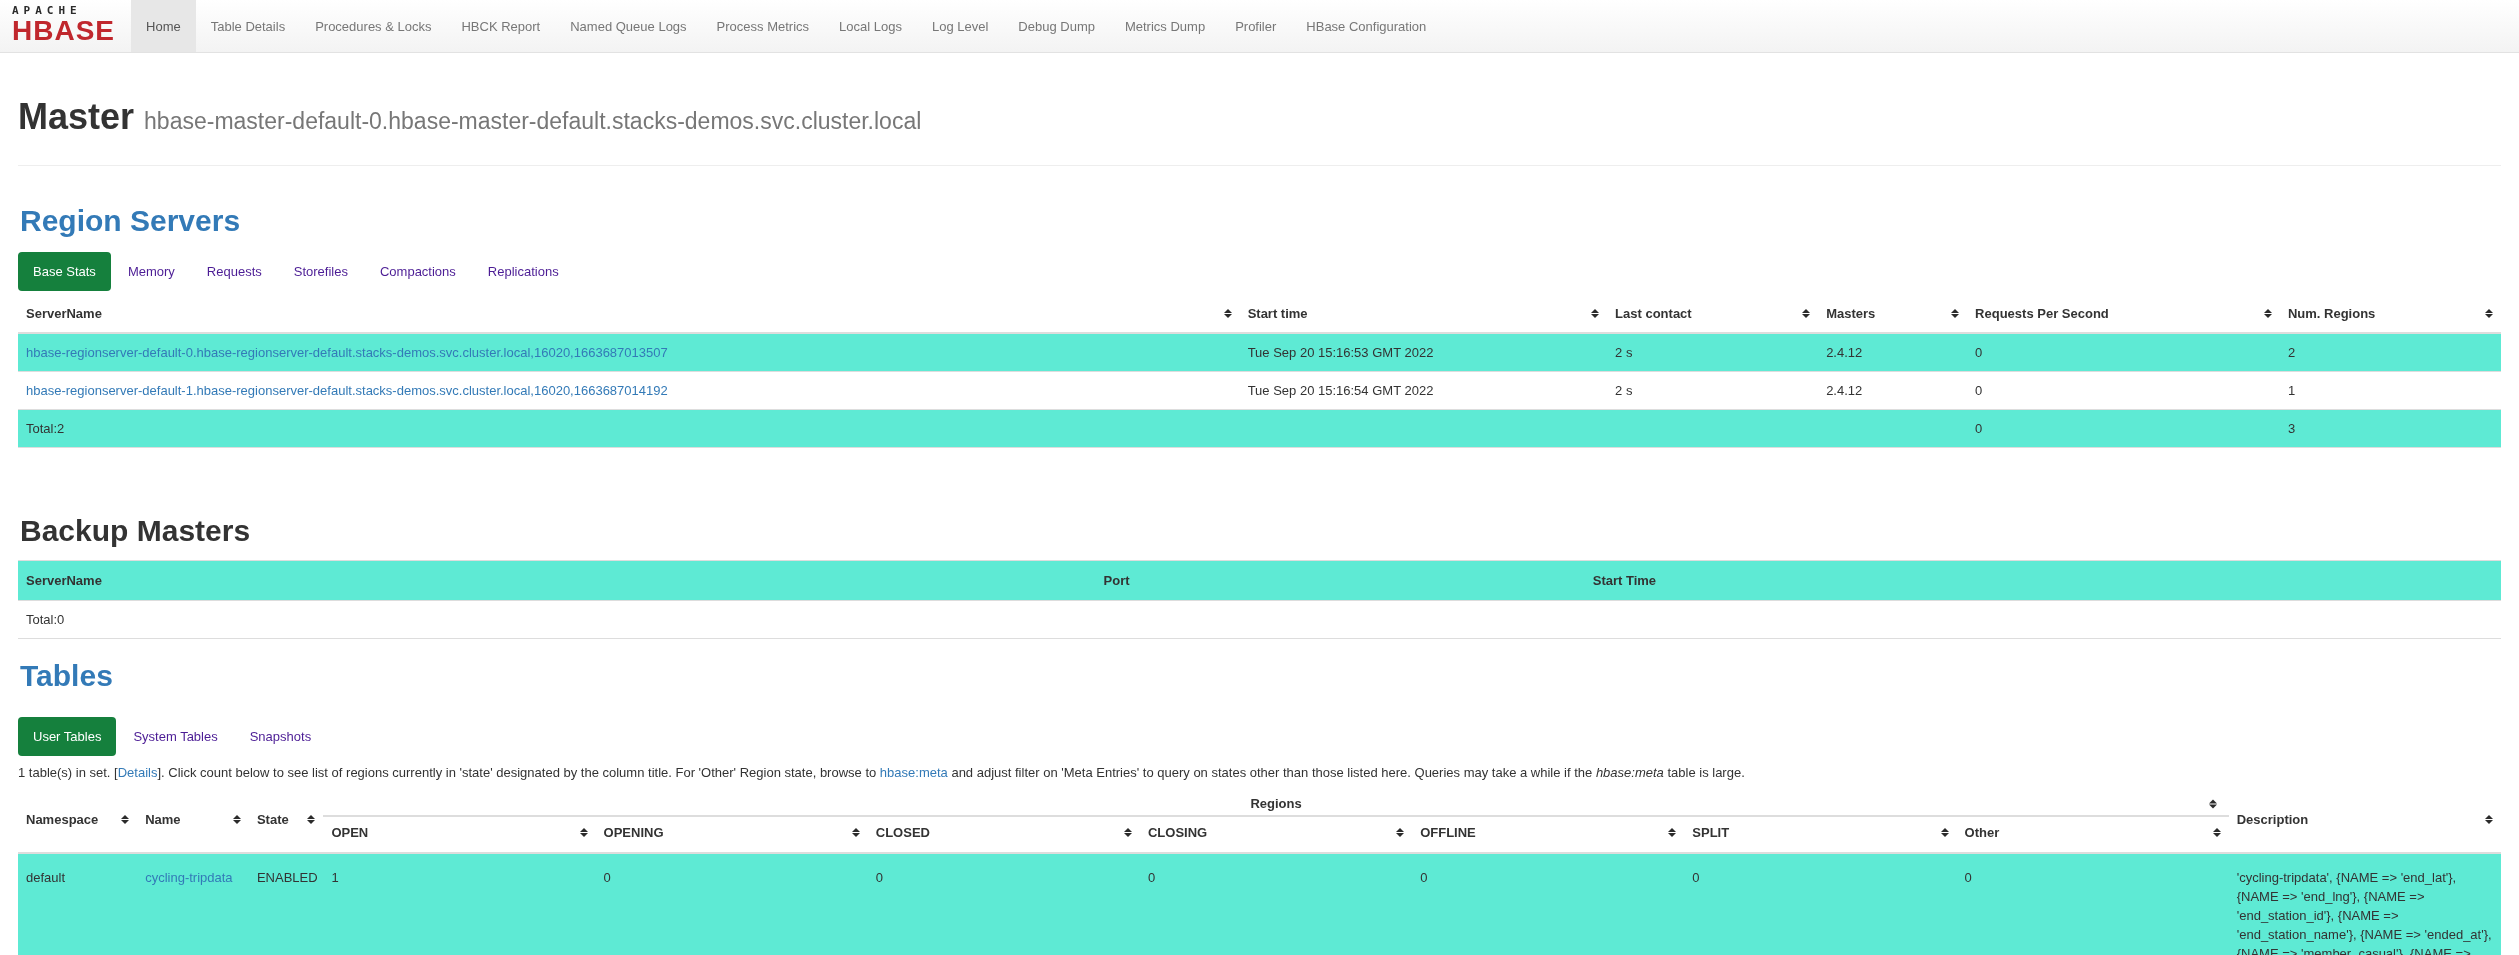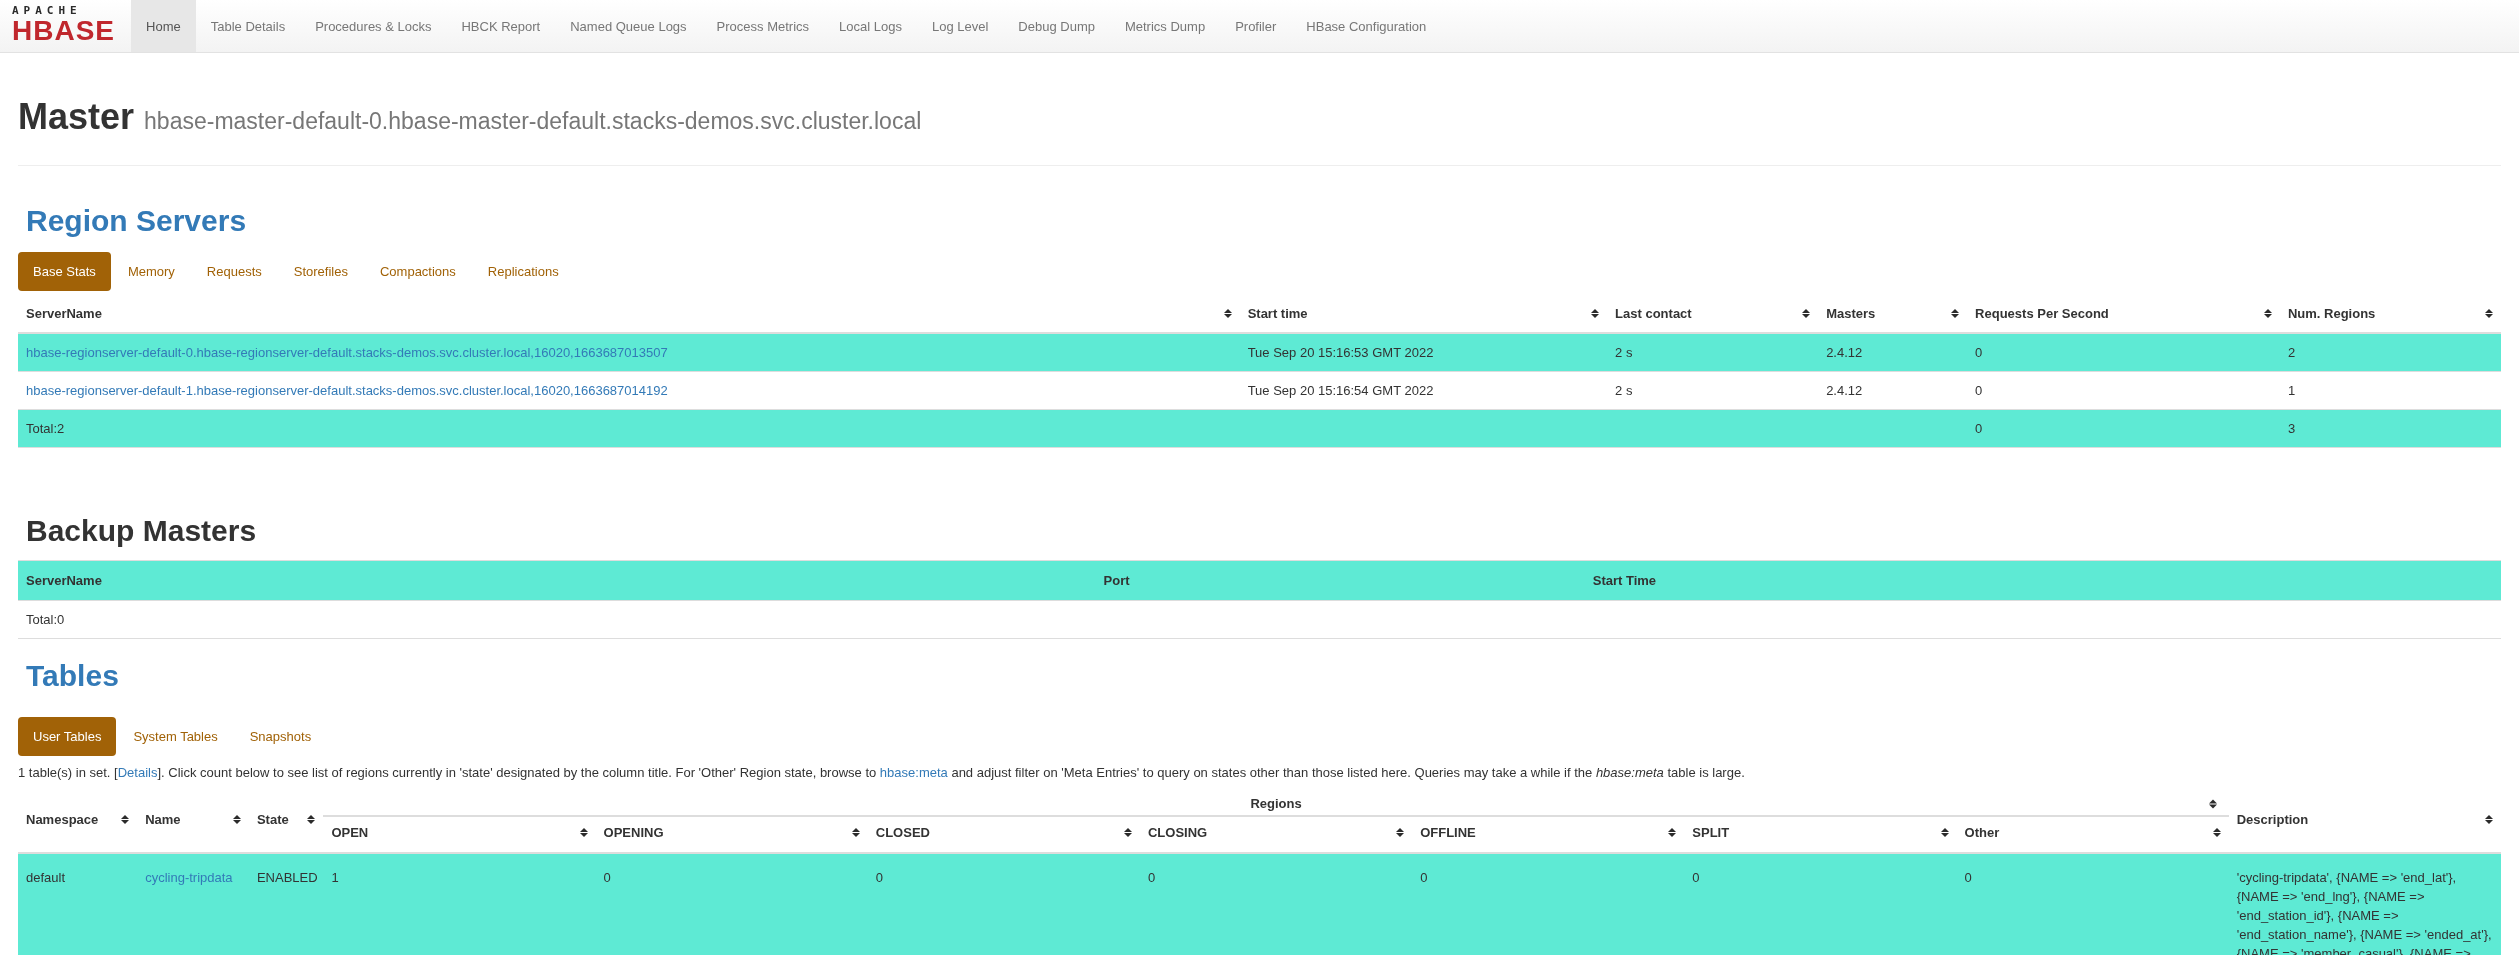--- a/index.html
+++ b/index.html
@@ -36,35 +36,35 @@
   }
   .nav-item.active { background:#e7e7e7; color:#555; }
 
   
   .container { padding:0 18px; }
   h1.master {
     margin:46px 0 0; font-size:36px; font-weight:bold; color:#333; line-height:36px;
   }
   h1.master .subtitle { font-size:23px; color:#777; font-weight:normal; }
   .header-hr { border:0; border-top:1px solid #eee; margin:26px 0 0; }
-  h2 { font-size:30px; font-weight:bold; line-height:38px; margin:8px; }
+  h2 { font-size:30px; font-weight:bold; line-height:38px; margin:2px; }
   h2.linkish { color:#337ab7; }
   h2.plain  { color:#333; }
   .h2-rs { margin-top:36px; }
   .h2-bm { margin-top:64px; }
   .h2-tables { margin-top:18px; }
 
   
   .pills { display:flex; gap:2px; margin:12px 0 0; }
   .pills.tables-pills { margin-top:22px;align-items:center; }
   .pill {
-    padding:10px 15px; border-radius:4px; color:#a16207;
+    padding:10px 15px; border-radius:4px; color:#4c1d95;
     font-size:13px; line-height:19px; cursor:pointer; white-space:nowrap;
   }
-  .pill.active { background:#a16207; color:#fff; }
+  .pill.active { background:#15803d; color:#fff; }
 
   
   table { width:100%; border-collapse:collapse; font-size:13px; table-layout:fixed; }
   th, td { text-align:left; vertical-align:top; padding:9px 8px; line-height:19px; }
   thead th { font-weight:bold; border-bottom:2px solid #ddd; padding:5px 8px 9px; }
   tbody tr { border-top:1px solid #ddd; }
   tr.striped { background:#5eead4; }
   a.link { color:#337ab7; text-decoration:none; cursor:pointer; }
   .rs-table { margin-top:8px; border-bottom:1px solid #ddd; }
   .bm-table { margin-top:10px; border-bottom:1px solid #ddd; }

